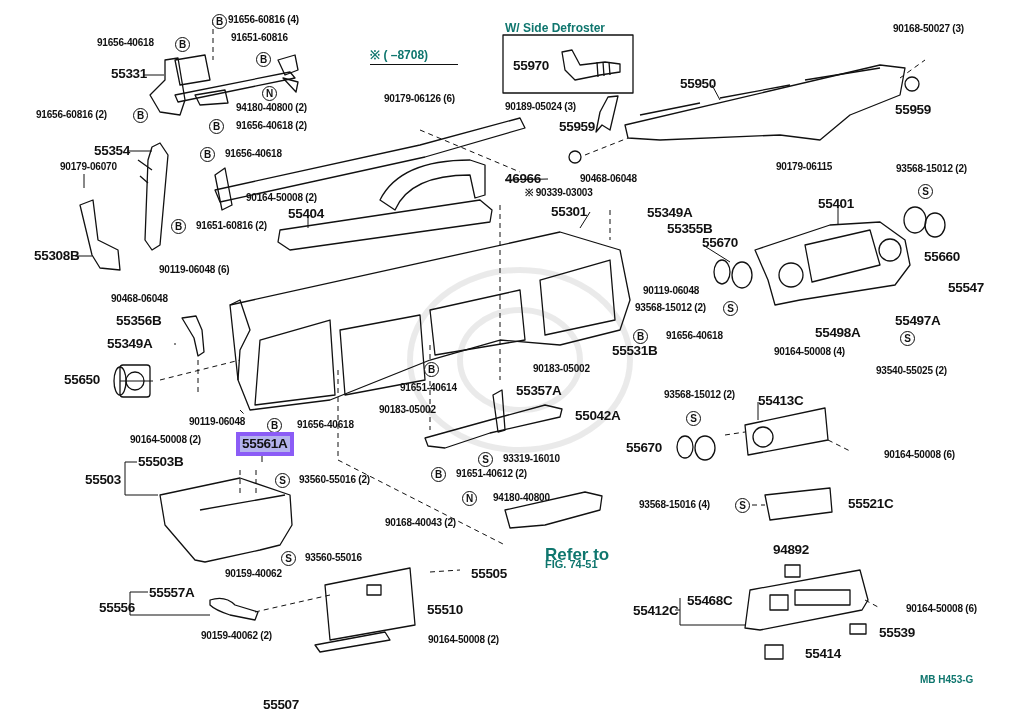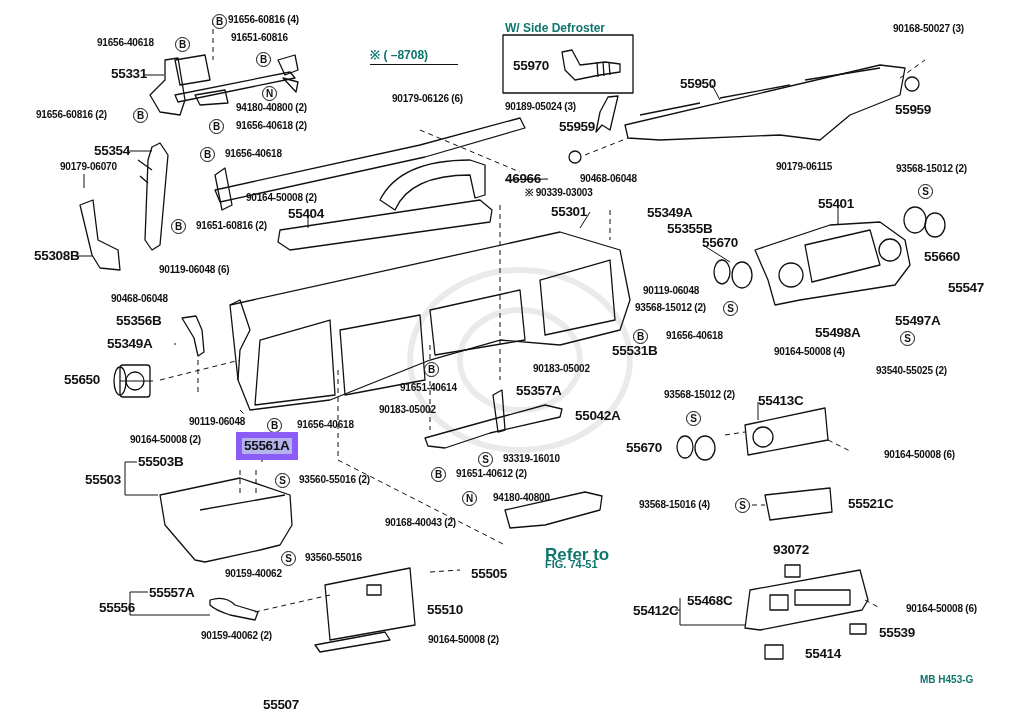--- a/index.html
+++ b/index.html
@@ -3,21 +3,21 @@
 <meta charset="utf-8">
 <style>
   html, body { margin: 0; padding: 0; background: #ffffff; }
   body { width: 1024px; height: 717px; overflow: hidden; position: relative;
          font-family: "Liberation Sans", sans-serif; }
   #diagram { position: absolute; left: 0; top: 0; width: 1024px; height: 717px; }
   .lbl { position: absolute; font-family: "Liberation Sans", sans-serif; font-weight: bold;
          color: #111; white-space: nowrap; line-height: 1; cursor: pointer; }
   .lbl.small { font-size: 10px; letter-spacing: -0.2px; }
   .lbl.big { font-size: 13.5px; letter-spacing: -0.3px; }
-  .lbl.hl { background: #b4b3ee; border: 6px solid #8b5cf6; padding: 1px 2px; }
+  .lbl.hl { background: #b4b3ee; border: 4px solid #8b5cf6; padding: 1px 2px; }
   .badge { position: absolute; width: 13px; height: 13px; border: 1.6px solid #111; border-radius: 50%;
            font: bold 10px "Liberation Sans", sans-serif; text-align: center; line-height: 13px;
            color: #111; background: #fff; box-sizing: content-box; }
   .note { position: absolute; font: bold 12px "Liberation Sans", sans-serif; color: #0f766e; text-align: center; }
   .underline { position: absolute; height: 0; border-top: 1.5px solid #111; }
 </style>
 </head>
 <body>
 
 <svg id="diagram" viewBox="0 0 1024 717" xmlns="http://www.w3.org/2000/svg">
@@ -240,21 +240,21 @@
     <div class="lbl small" style="left: 635px; top: 303px;">93568-15012 (2)</div>
     <div class="badge" style="left: 723px; top: 301px;">S</div>
     <div class="lbl small" style="left: 643px; top: 286px;">90119-06048</div>
     <div class="lbl big" style="left: 702px; top: 236px;">55670</div>
     <div class="lbl big" style="left: 667px; top: 222px;">55355B</div>
     <div class="lbl big" style="left: 647px; top: 206px;">55349A</div>
     <div class="lbl small" style="left: 580px; top: 174px;">90468-06048</div>
     <div class="lbl small" style="left: 525px; top: 188px;">※ 90339-03003</div>
     <div class="lbl big" style="left: 551px; top: 205px;">55301</div>
     <div class="lbl big" style="left: 505px; top: 172px;">46966</div>
-    <div class="lbl small" style="left: 392px; top: 94px;">90179-06126 (6)</div>
+    <div class="lbl small" style="left: 384px; top: 94px;">90179-06126 (6)</div>
     <div class="lbl small" style="left: 505px; top: 102px;">90189-05024 (3)</div>
     <div class="lbl big" style="left: 559px; top: 120px;">55959</div>
     <div class="lbl big" style="left: 513px; top: 59px;">55970</div>
     <div class="lbl big" style="left: 680px; top: 77px;">55950</div>
     <div class="lbl small" style="left: 893px; top: 24px;">90168-50027 (3)</div>
     <div class="lbl big" style="left: 895px; top: 103px;">55959</div>
     <div class="lbl small" style="left: 776px; top: 162px;">90179-06115</div>
     <div class="lbl small" style="left: 896px; top: 164px;">93568-15012 (2)</div>
     <div class="badge" style="left: 918px; top: 184px;">S</div>
     <div class="lbl big" style="left: 818px; top: 197px;">55401</div>
@@ -266,19 +266,19 @@
     <div class="lbl small" style="left: 876px; top: 366px;">93540-55025 (2)</div>
     <div class="badge" style="left: 900px; top: 331px;">S</div>
     <div class="lbl small" style="left: 664px; top: 390px;">93568-15012 (2)</div>
     <div class="badge" style="left: 686px; top: 411px;">S</div>
     <div class="lbl big" style="left: 758px; top: 394px;">55413C</div>
     <div class="lbl big" style="left: 626px; top: 441px;">55670</div>
     <div class="lbl small" style="left: 884px; top: 450px;">90164-50008 (6)</div>
     <div class="lbl small" style="left: 639px; top: 500px;">93568-15016 (4)</div>
     <div class="badge" style="left: 735px; top: 498px;">S</div>
     <div class="lbl big" style="left: 848px; top: 497px;">55521C</div>
-    <div class="lbl big" style="left: 773px; top: 543px;">93072</div>
+    <div class="lbl big" style="left: 773px; top: 543px;">94892</div>
     <div class="lbl big" style="left: 687px; top: 594px;">55468C</div>
     <div class="lbl big" style="left: 633px; top: 604px;">55412C</div>
     <div class="lbl small" style="left: 906px; top: 604px;">90164-50008 (6)</div>
     <div class="lbl big" style="left: 879px; top: 626px;">55539</div>
     <div class="lbl big" style="left: 805px; top: 647px;">55414</div>
   </div>
 
 </body></html>

